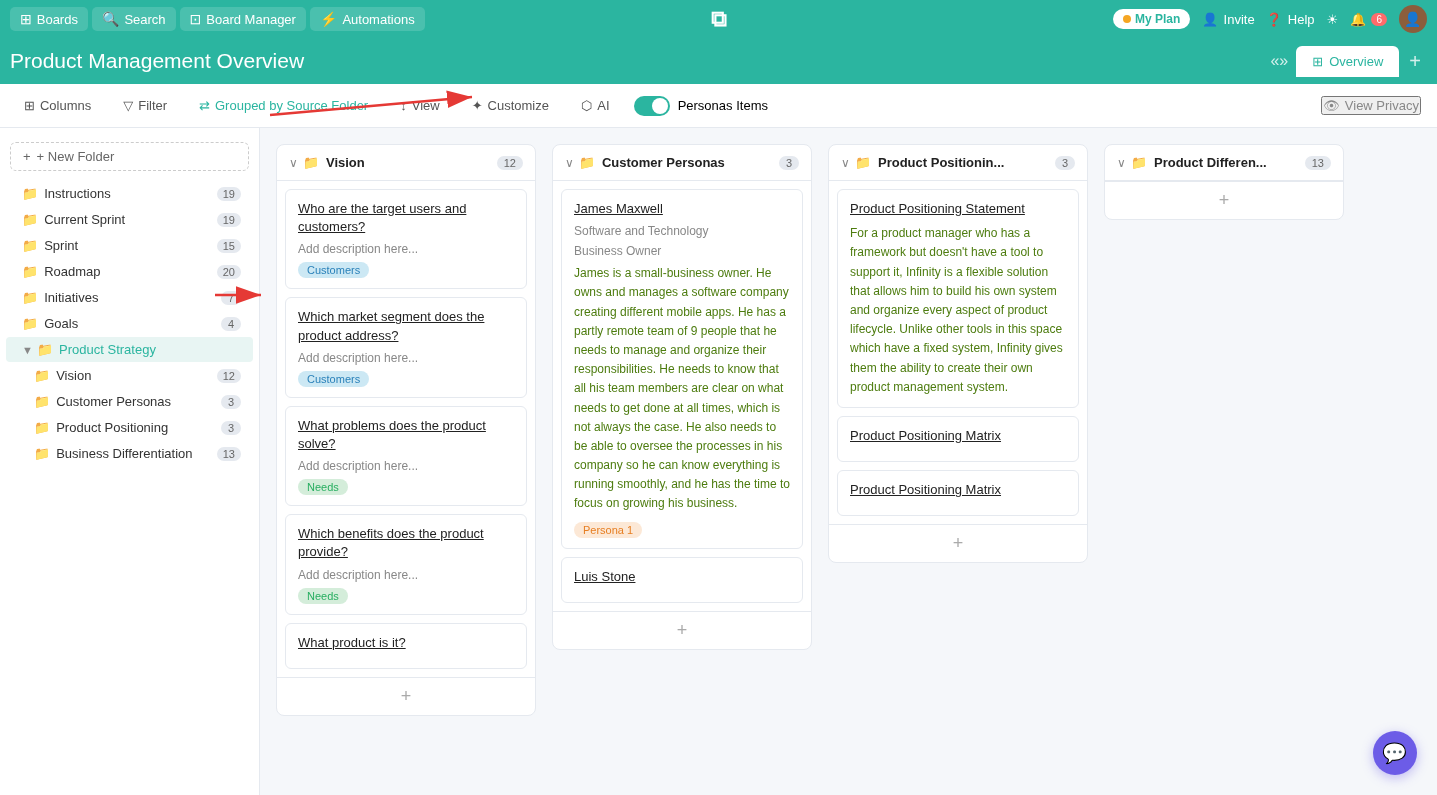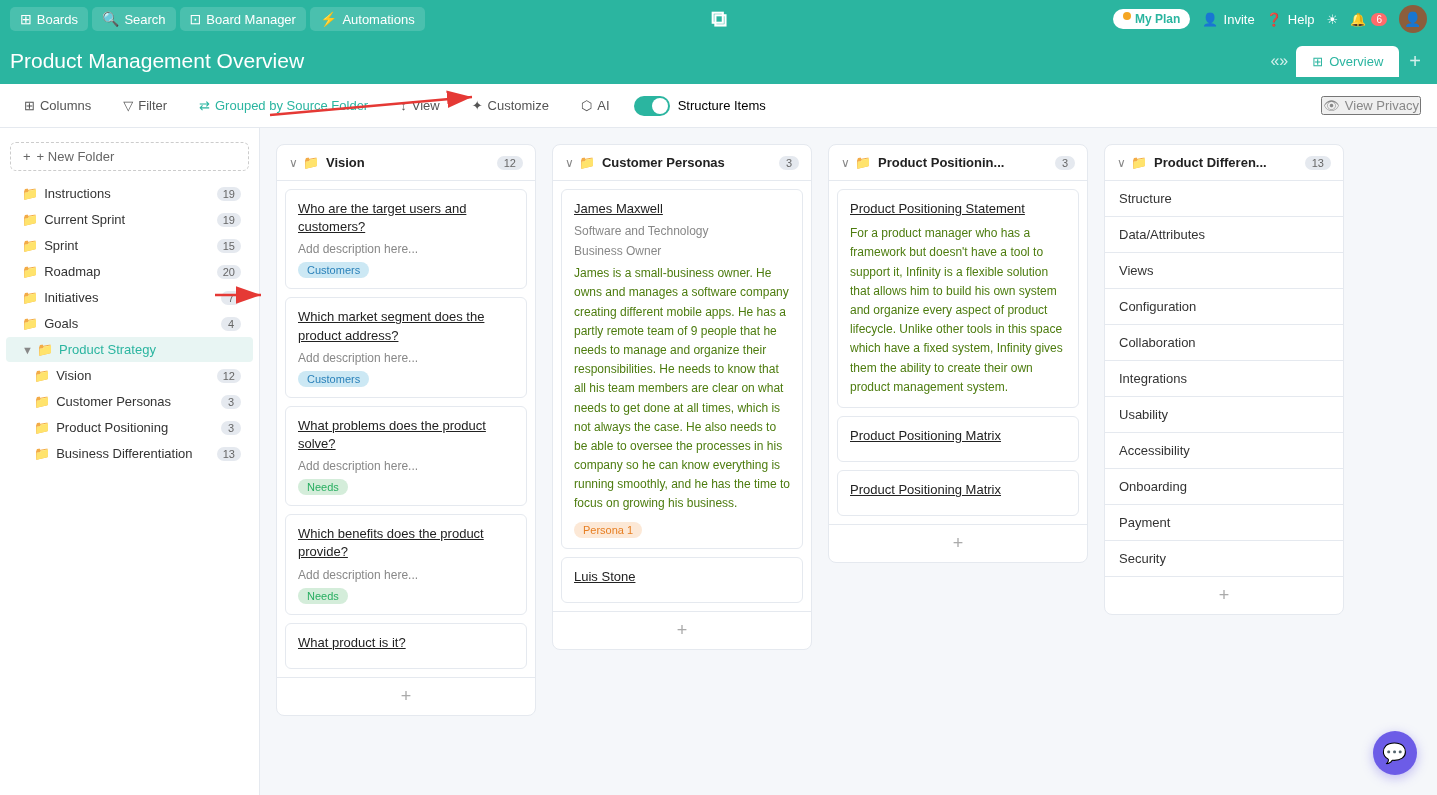--- a/index.html
+++ b/index.html
@@ -22,21 +22,21 @@
       display: flex; align-items: center; gap: 5px;
       color: #fff; background: rgba(255,255,255,0.15);
       border: none; border-radius: 5px;
       padding: 4px 10px; cursor: pointer; font-size: 13px; white-space: nowrap;
     }
     .nav-icon { font-size: 14px; }
     .logo { font-size: 22px; font-weight: bold; color: #fff; letter-spacing: -1px; }
     .nav-right-item { display: flex; align-items: center; gap: 5px; color: #fff; font-size: 13px; cursor: pointer; }
     .avatar { width: 28px; height: 28px; border-radius: 50%; background: #8b5e3c; display: flex; align-items: center; justify-content: center; overflow: hidden; }
     .badge { background: #ff6b6b; color: #fff; border-radius: 10px; font-size: 10px; padding: 1px 5px; }
-    .myplan-btn { background: #fff; color: #2bb5a0; border-radius: 14px; padding: 3px 10px; font-size: 12px; font-weight: 600; display: flex; gap: 4px; cursor: pointer; }
+    .myplan-btn { background: #fff; color: #2bb5a0; border-radius: 14px; padding: 3px 10px; font-size: 12px; font-weight: 600; display: flex; align-items: center; gap: 4px; cursor: pointer; }
     .myplan-dot { width: 8px; height: 8px; border-radius: 50%; background: #f5a623; }
 
     
     .project-header {
       background: #2bb5a0;
       height: 46px;
       display: flex;
       align-items: center;
       padding: 0 10px;
       gap: 8px;
@@ -286,21 +286,21 @@
   <button class="toolbar-btn">
     <span>✦</span>
     <span>Customize</span>
   </button>
   <button class="toolbar-btn">
     <span>⬡</span>
     <span>AI</span>
   </button>
   <div class="toggle-container">
     <div class="toggle"></div>
-    <span>Structure Items</span>
+    <span>Personas Items</span>
   </div>
   <div class="toolbar-spacer"></div>
   <button class="view-privacy-btn">
     <span>👁</span>
     <span>View Privacy</span>
   </button>
 </div>
 
 <div class="main-layout">
 
@@ -449,33 +449,20 @@
       </div>
       <div class="column-add">+</div>
     </div>
 
     <div class="board-column list-column">
       <div class="column-header">
         <span class="column-collapse">∨</span>
         <span class="column-icon">📁</span>
         <span class="column-title">Product Differen...</span>
         <span class="column-count">13</span>
-      </div>
-      <div style="overflow-y:auto;flex:1;">
-        <div class="list-item">Structure</div>
-        <div class="list-item">Data/Attributes</div>
-        <div class="list-item">Views</div>
-        <div class="list-item">Configuration</div>
-        <div class="list-item">Collaboration</div>
-        <div class="list-item">Integrations</div>
-        <div class="list-item">Usability</div>
-        <div class="list-item">Accessibility</div>
-        <div class="list-item">Onboarding</div>
-        <div class="list-item">Payment</div>
-        <div class="list-item">Security</div>
       </div>
       <div class="column-add">+</div>
     </div>
 
   </div>
 </div>
 
 <svg class="arrow-overlay" style="top:0;left:0;width:1437px;height:795px;" viewBox="0 0 1437 795">
 
   <defs>

